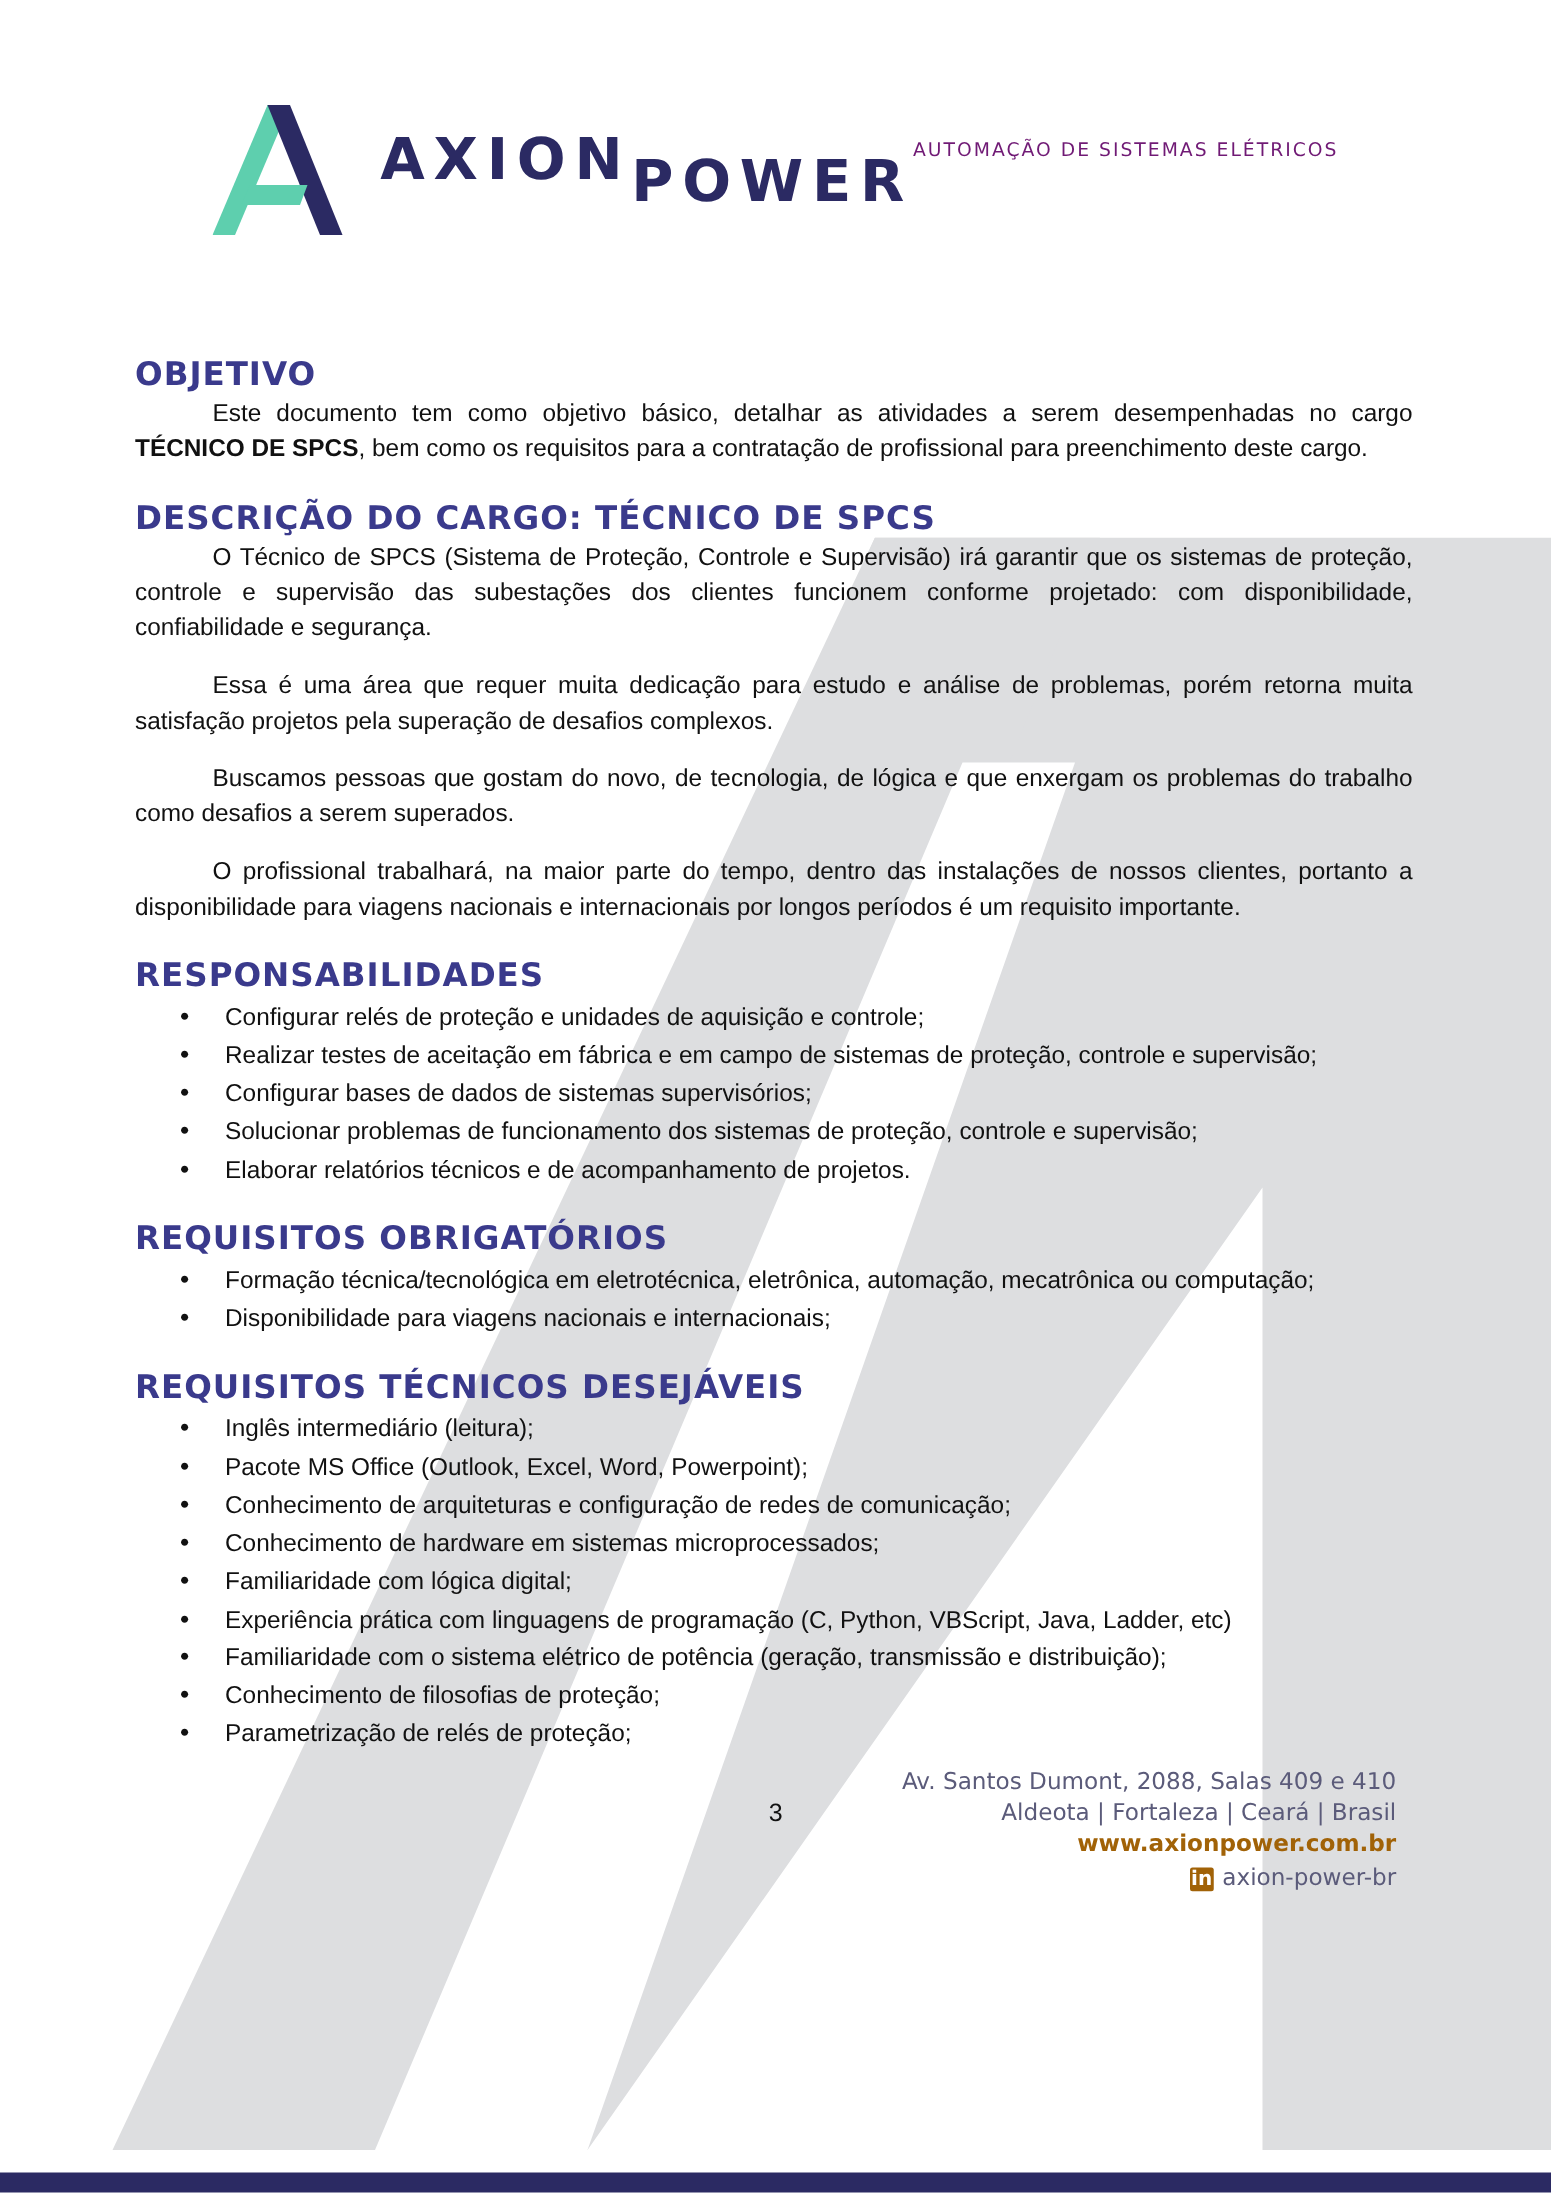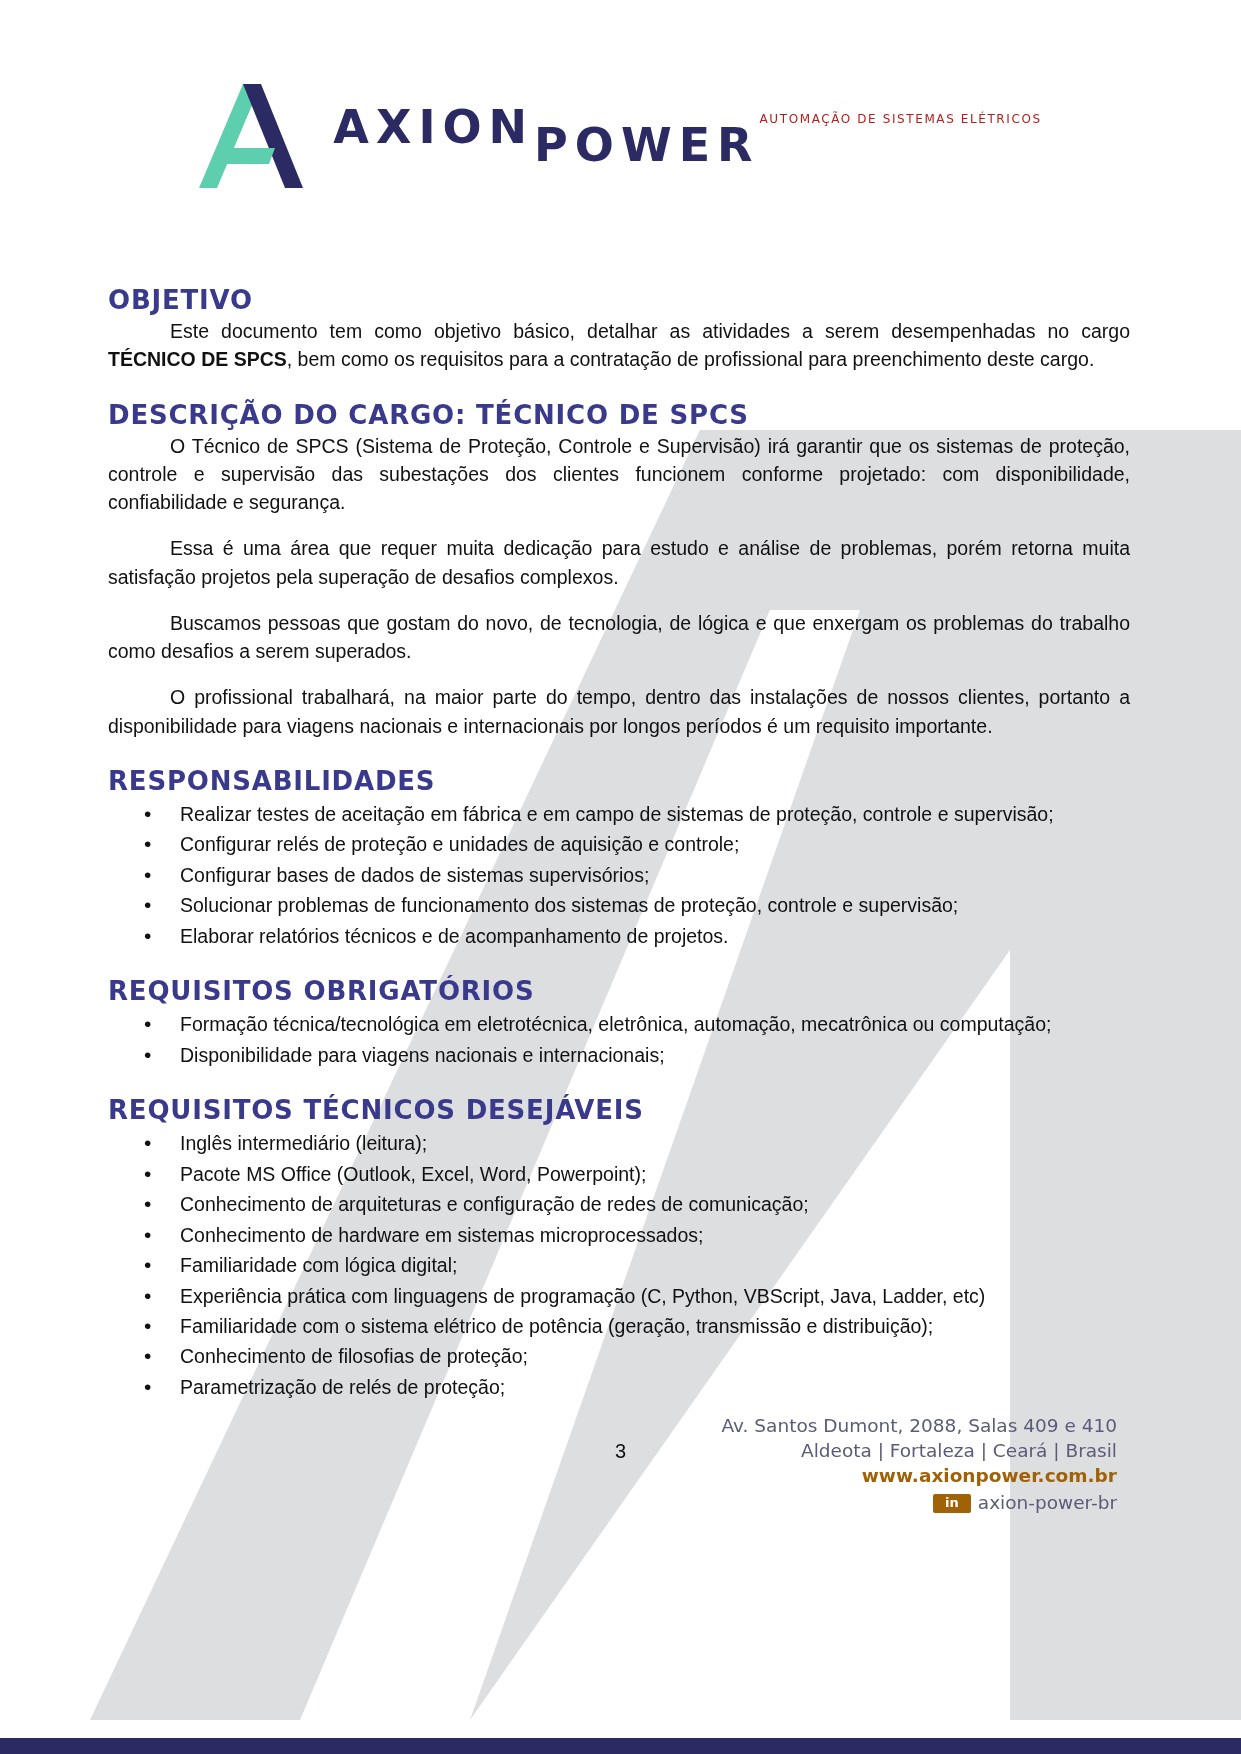--- a/index.html
+++ b/index.html
@@ -63,23 +63,23 @@
     font-family: "DejaVu Sans", sans-serif;
     font-weight: 700;
     letter-spacing: 7px;
     color: #2b2a63;
     font-size: 46px;
   }
   .logo-word2 { margin-top: 18px; }
   .logo-tag {
     margin-top: 9px;
     font-family: "DejaVu Sans", sans-serif;
-    font-size: 12px;
+    font-size: 15px;
     letter-spacing: 1.6px;
-    color: #b91c1c;
+    color: #701a75;
     text-align: right;
   }
 
   
   .content {
     position: absolute;
     left: 108px;
     top: 285px;
     width: 1022px;
   }
@@ -144,25 +144,25 @@
     color: #a16207;
   }
   .footer-social {
     display: flex;
     justify-content: flex-end;
     align-items: center;
     gap: 7px;
     margin-top: 2px;
   }
   .in-badge {
-    width: 38px;
+    width: 19px;
     height: 19px;
     background: #a16207;
     color: #fff;
-    font-size: 13px;
+    font-size: 16px;
     font-weight: 700;
     font-family: "DejaVu Sans", sans-serif;
     display: flex;
     align-items: center;
     justify-content: center;
     border-radius: 2px;
   }
 
   .page-number {
     position: absolute;
@@ -220,22 +220,22 @@
     <p class="para"><span>Este documento tem como objetivo básico, detalhar as atividades a serem desempenhadas no cargo </span><b>TÉCNICO DE SPCS</b><span>, bem como os requisitos para a contratação de profissional para preenchimento deste cargo.</span></p>
 
     <h2 class="section sp-top">DESCRIÇÃO DO CARGO: TÉCNICO DE SPCS</h2>
     <p class="para">O Técnico de SPCS (Sistema de Proteção, Controle e Supervisão) irá garantir que os sistemas de proteção, controle e supervisão das subestações dos clientes funcionem conforme projetado: com disponibilidade, confiabilidade e segurança.</p>
     <p class="para" style="margin-top:18px">Essa é uma área que requer muita dedicação para estudo e análise de problemas, porém retorna muita satisfação projetos pela superação de desafios complexos.</p>
     <p class="para" style="margin-top:18px">Buscamos pessoas que gostam do novo, de tecnologia, de lógica e que enxergam os problemas do trabalho como desafios a serem superados.</p>
     <p class="para" style="margin-top:18px">O profissional trabalhará, na maior parte do tempo, dentro das instalações de nossos clientes, portanto a disponibilidade para viagens nacionais e internacionais por longos períodos é um requisito importante.</p>
 
     <h2 class="section sp-top">RESPONSABILIDADES</h2>
     <ul class="bullets">
+      <li>Configurar relés de proteção e unidades de aquisição e controle;</li>
       <li>Realizar testes de aceitação em fábrica e em campo de sistemas de proteção, controle e supervisão;</li>
-      <li>Configurar relés de proteção e unidades de aquisição e controle;</li>
       <li>Configurar bases de dados de sistemas supervisórios;</li>
       <li>Solucionar problemas de funcionamento dos sistemas de proteção, controle e supervisão;</li>
       <li>Elaborar relatórios técnicos e de acompanhamento de projetos.</li>
     </ul>
 
     <h2 class="section sp-top">REQUISITOS OBRIGATÓRIOS</h2>
     <ul class="bullets">
       <li>Formação técnica/tecnológica em eletrotécnica, eletrônica, automação, mecatrônica ou computação;</li>
       <li>Disponibilidade para viagens nacionais e internacionais;</li>
     </ul>

